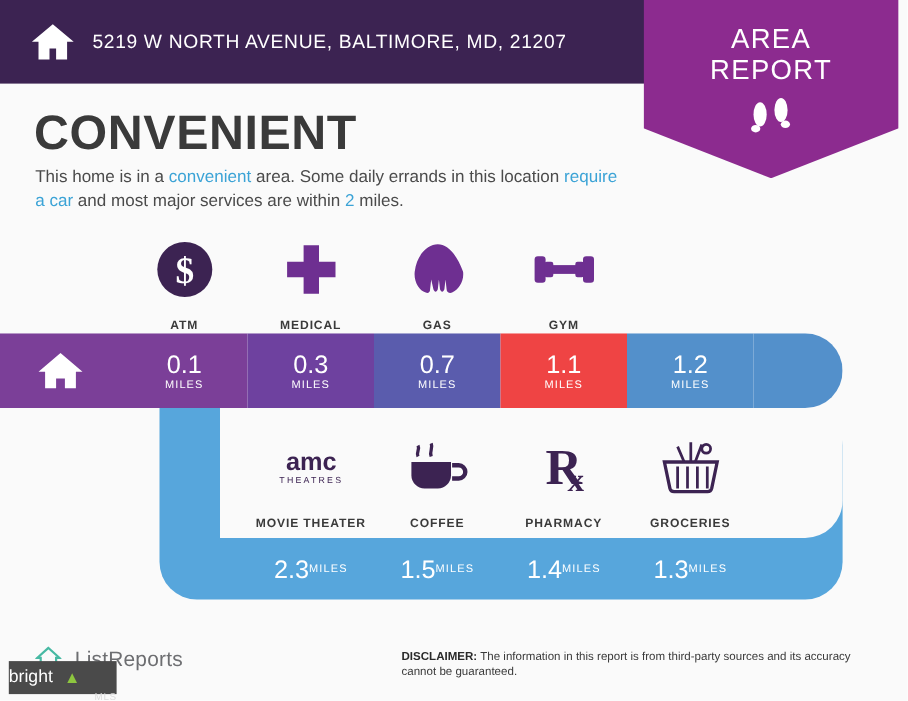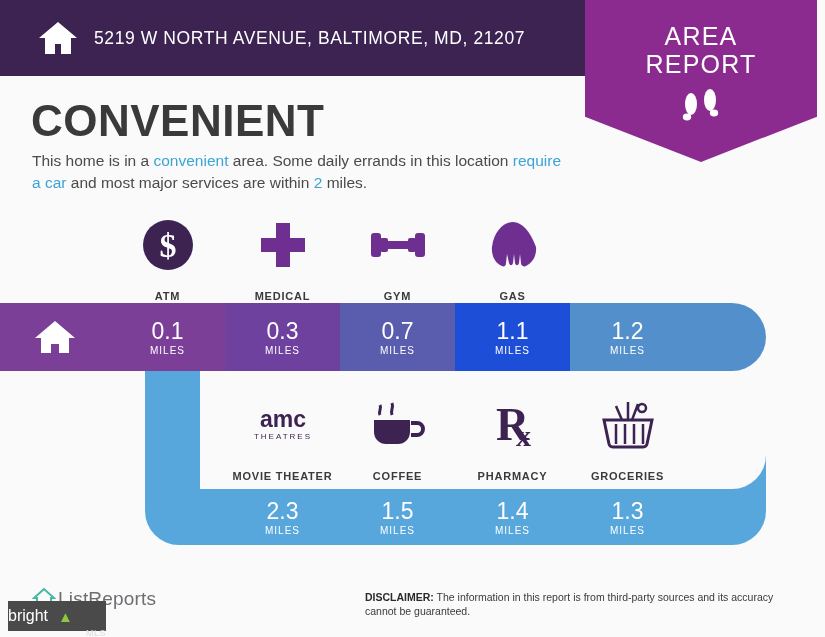--- a/index.html
+++ b/index.html
@@ -13,21 +13,21 @@
     position: relative;
     width: 825px; height: 637px;
     background: #fafafa;
   }
 
   
   .header {
     position: absolute; left: 0; top: 0;
     width: 692px; height: 76px;
     background: #3c2352;
-    display: flex; align-items: center; padding-left: 10px;
+    display: flex; align-items: center;
   }
   .header-home-icon {
     margin-left: 26px; width: 44px; height: 40px;
     display: flex; align-items: center; justify-content: center;
   }
   .header-address {
     margin-left: 14px;
     color: #ffffff;
     font-size: 17.5px;
     letter-spacing: 0.6px;
@@ -142,36 +142,36 @@
     width: 520px; height: 84px;
     display: flex;
   }
   .bar2-vals {
     position: absolute; left: 225px; top: 489px;
     width: 520px; height: 56px;
     display: flex;
   }
   .bar2-seg {
     width: 115px;
-    display: flex; flex-direction: column; align-items: center; justify-content: center;
+    display: flex; flex-direction: row; align-items: center; justify-content: center;
     color: #ffffff;
   }
 
   
   .bottom-white {
     position: absolute; left: 200px; top: 563px;
     width: 625px; height: 74px;
     background: #fafafa;
     border-top-left-radius: 34px;
   }
 
   
   .lr-logo {
     position: absolute; left: 32px; top: 586px;
-    display: flex; align-items: center; gap: 2px;
+    display: flex; align-items: center; gap: 12px;
   }
   .lr-text { font-size: 19px; color: #6d6e71; letter-spacing: 0.2px; }
   .bright-badge {
     position: absolute; left: 8px; top: 601px;
     width: 98px; height: 30px;
     background: #4a4a4a;
     display: flex; align-items: center; justify-content: space-between;
     color: #ffffff; font-size: 16px;
   }
   .bright-badge .mls { font-size: 9px; margin-left: 3px; color: #dcdcdc; letter-spacing: .5px; margin-top: 34px;}
@@ -234,61 +234,61 @@
       <div class="icon-art">
         <svg width="52" height="52" viewBox="0 0 52 52">
           <path d="M19 4 h14 v15 h15 v14 h-15 v15 h-14 v-15 h-15 v-14 h15 z" fill="#6e2f91" rx="3"></path>
         </svg>
       </div>
       <div class="icon-label">MEDICAL</div>
     </div>
 
     <div class="icon-cell">
       <div class="icon-art">
+        <svg width="54" height="52" viewBox="0 0 54 52">
+          <path d="M27 3 C18 3 8 12 6 28 c-1 9 4 17 10 19 c2 1 4 0 4 -3 l1 -9 l2 9 c1 3 3 3 4 0 l1 -9 l1 9 c1 3 3 3 4 0 l1 -9 l1 9 c0 3 3 4 5 3 c6 -3 11 -10 10 -19 C44 12 36 3 27 3 z" fill="#6e2f91"></path>
+        </svg>
+      </div>
+      <div class="icon-label">GAS</div>
+    </div>
+
+    <div class="icon-cell">
+      <div class="icon-art">
         <svg width="58" height="44" viewBox="0 0 58 44">
           <rect x="2" y="10" width="10" height="24" rx="3" fill="#6e2f91"></rect>
           <rect x="46" y="10" width="10" height="24" rx="3" fill="#6e2f91"></rect>
           <rect x="11" y="15" width="8" height="14" rx="2" fill="#6e2f91"></rect>
           <rect x="39" y="15" width="8" height="14" rx="2" fill="#6e2f91"></rect>
           <rect x="18" y="18" width="22" height="8" fill="#6e2f91"></rect>
         </svg>
       </div>
       <div class="icon-label">GYM</div>
     </div>
 
-    <div class="icon-cell">
-      <div class="icon-art">
-        <svg width="54" height="52" viewBox="0 0 54 52">
-          <path d="M27 3 C18 3 8 12 6 28 c-1 9 4 17 10 19 c2 1 4 0 4 -3 l1 -9 l2 9 c1 3 3 3 4 0 l1 -9 l1 9 c1 3 3 3 4 0 l1 -9 l1 9 c0 3 3 4 5 3 c6 -3 11 -10 10 -19 C44 12 36 3 27 3 z" fill="#6e2f91"></path>
-        </svg>
-      </div>
-      <div class="icon-label">GAS</div>
-    </div>
-
   </div>
 
   <div class="bar1">
     <div class="bar1-home">
       <svg width="46" height="40" viewBox="0 0 46 40">
         <path d="M23 4 L3 21 h6 v15 h10 v-9 h8 v9 h10 V21 h6 z" fill="#ffffff"></path>
       </svg>
     </div>
     <div class="bar1-seg" style="background:#7b3f98">
       <div class="seg-val">0.1</div>
       <div class="seg-unit">MILES</div>
     </div>
     <div class="bar1-seg" style="background:#6e419f">
       <div class="seg-val">0.3</div>
       <div class="seg-unit">MILES</div>
     </div>
     <div class="bar1-seg" style="background:#5a5cad">
       <div class="seg-val">0.7</div>
       <div class="seg-unit">MILES</div>
     </div>
-    <div class="bar1-seg" style="background:#1d4ed8">
+    <div class="bar1-seg" style="background:#ef4444">
       <div class="seg-val">1.1</div>
       <div class="seg-unit">MILES</div>
     </div>
     <div class="bar1-seg" style="background:#5390cb">
       <div class="seg-val">1.2</div>
       <div class="seg-unit">MILES</div>
     </div>
     <div style="flex:1;background:#5390cb"></div>
   </div>
 

